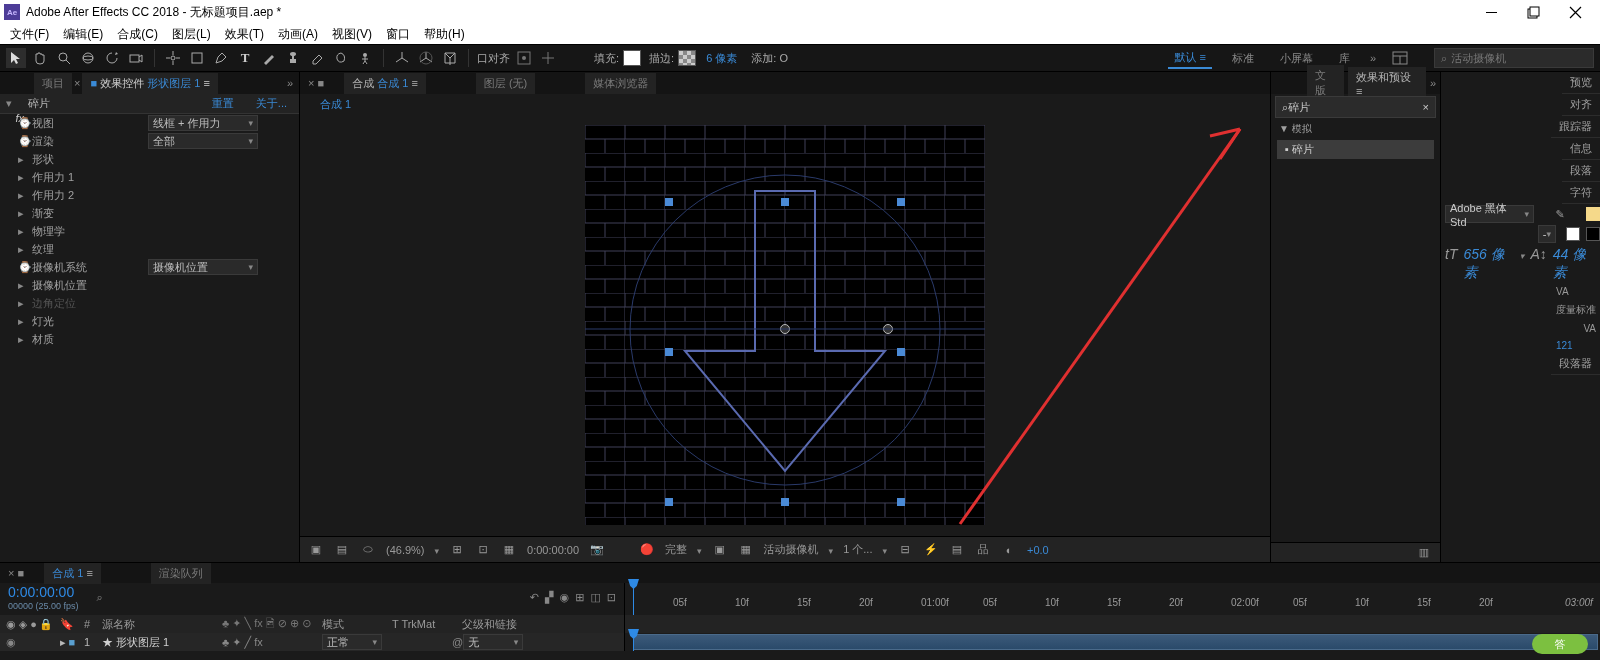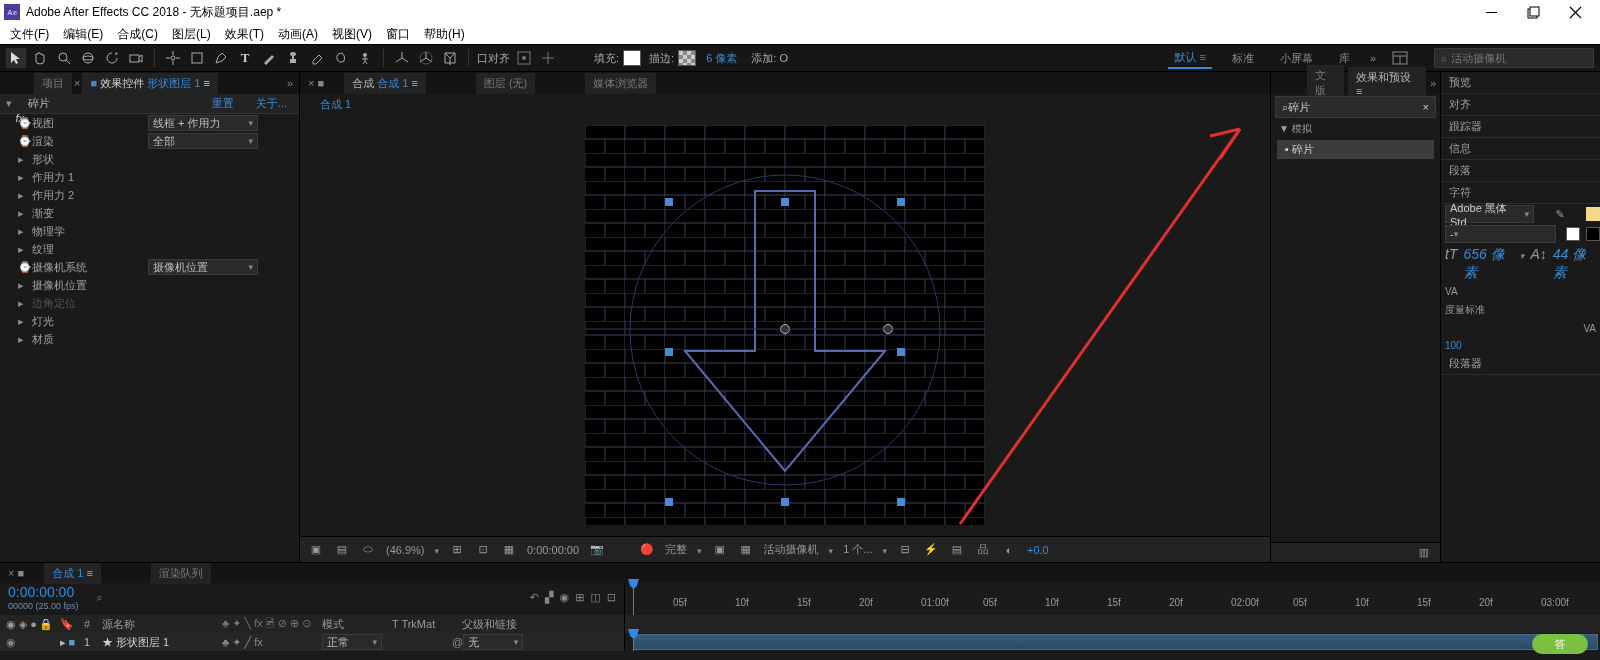--- a/index.html
+++ b/index.html
@@ -42,21 +42,21 @@
 .handle { position:absolute; width:8px; height:8px; background:#4a8ad6; }
 .anchor { position:absolute; width:10px; height:10px; border:1px solid #bbb; border-radius:50%; background:#333; }
 .red-arrow { position:absolute; pointer-events:none; }
 .view-toolbar { height:26px; border-top:1px solid #000; background:#232323; display:flex; align-items:center; padding:0 8px; gap:10px; color:#999; font-size:11px; }
 .vt-ic { width:16px; height:16px; display:flex; align-items:center; justify-content:center; color:#999; }
 .right-col { width:170px; background:#1a1a1a; border-left:1px solid #000; display:flex; flex-direction:column; }
 .right-tabs { height:22px; background:#141414; display:flex; align-items:center; padding-left:6px; gap:4px; }
 .fx-search { height:22px; background:#2b2b2b; margin:2px 4px; display:flex; align-items:center; padding:0 6px; color:#ccc; border:1px solid #3a3a3a; }
 .fx-tree-hdr { padding:2px 8px; color:#a0a0a0; font-size:10px; }
 .fx-tree-item { background:#3c3c3c; margin:2px 6px; padding:2px 8px; font-size:11px; color:#d0d0d0; }
-.far-col { width:160px; background:#1a1a1a; border-left:1px solid #000; display:flex; flex-direction:column; }
+.far-col { width:160px; background:#1a1a1a; border-left:1px solid #000; display:flex; flex-direction:column;align-items:flex-end; }
 .far-row { height:22px; border-bottom:1px solid #2c2c2c; display:flex; align-items:center; padding:0 8px; color:#a0a0a0; font-size:11px; }
 .font-sel { height:18px; background:#2a2a2a; border:1px solid #3a3a3a; margin:1px 4px; display:flex; align-items:center; padding:0 4px; color:#ccc; font-size:11px; }
 .swatch { width:14px; height:14px; margin-left:4px; }
 .timeline-wrap { height:118px; background:#1a1a1a; border-top:1px solid #000; display:flex; flex-direction:column; }
 .tl-tabs { height:20px; background:#141414; display:flex; align-items:center; padding-left:8px; gap:20px; }
 .tl-head { height:32px; display:flex; }
 .tl-left { width:625px; border-right:1px solid #000; display:flex; flex-direction:column; }
 .tl-time { color:#2e8ae5; font-size:14px; font-weight:500; padding:1px 8px; }
 .tl-fps { color:#6a8aa8; font-size:9px; padding:0 8px; }
 .tl-ruler { flex:1; position:relative; background:#1b1b1b; }
@@ -463,21 +463,21 @@
       <span>tT</span>
       <span style="color:#3a8ad6;">656 像素</span>
       <span class="chev"></span>
       <span style="margin-left:auto;">A↕</span>
       <span style="color:#3a8ad6;">44 像素</span>
     </div>
     <div style="display:flex;padding:2px 4px;gap:6px;color:#999;font-size:10px;flex-direction:column;">
       <span>VA</span>
       <span>度量标准</span>
       <span style="margin-left:auto;">VA</span>
-      <span style="color:#3a8ad6;">100</span>
+      <span style="color:#3a8ad6;">121</span>
     </div>
     <div class="far-row">段落器</div>
   </div>
 </div>
 
 <div class="timeline-wrap">
   <div class="tl-tabs">
     <span style="color:#888;">× ■ </span>
     <span class="panel-tab">
       <span style="color:#3a8ad6;">合成 1</span>
@@ -512,21 +512,21 @@
       <span class="ruler-tick" style="left:296px;">01:00f</span>
       <span class="ruler-tick" style="left:358px;">05f</span>
       <span class="ruler-tick" style="left:420px;">10f</span>
       <span class="ruler-tick" style="left:482px;">15f</span>
       <span class="ruler-tick" style="left:544px;">20f</span>
       <span class="ruler-tick" style="left:606px;">02:00f</span>
       <span class="ruler-tick" style="left:668px;">05f</span>
       <span class="ruler-tick" style="left:730px;">10f</span>
       <span class="ruler-tick" style="left:792px;">15f</span>
       <span class="ruler-tick" style="left:854px;">20f</span>
-      <span class="ruler-tick" style="left:916px;">03:00f</span>
+      <span class="ruler-tick" style="left:940px;font-style:italic;">03:00f</span>
     </div>
   </div>
   <div style="display:flex;height:18px;">
     <div class="tl-cols" style="width:625px;border-right:1px solid #000;">
       <span style="width:60px;padding-left:6px;">◉ ◈ ● 🔒</span>
       <span style="width:24px;">🔖</span>
       <span style="width:18px;">#</span>
       <span style="width:120px;">源名称</span>
       <span style="width:100px;color:#777;">♣ ✦ ╲ fx 🖻 ⊘ ⊕ ⊙</span>
       <span style="width:70px;">模式</span>

